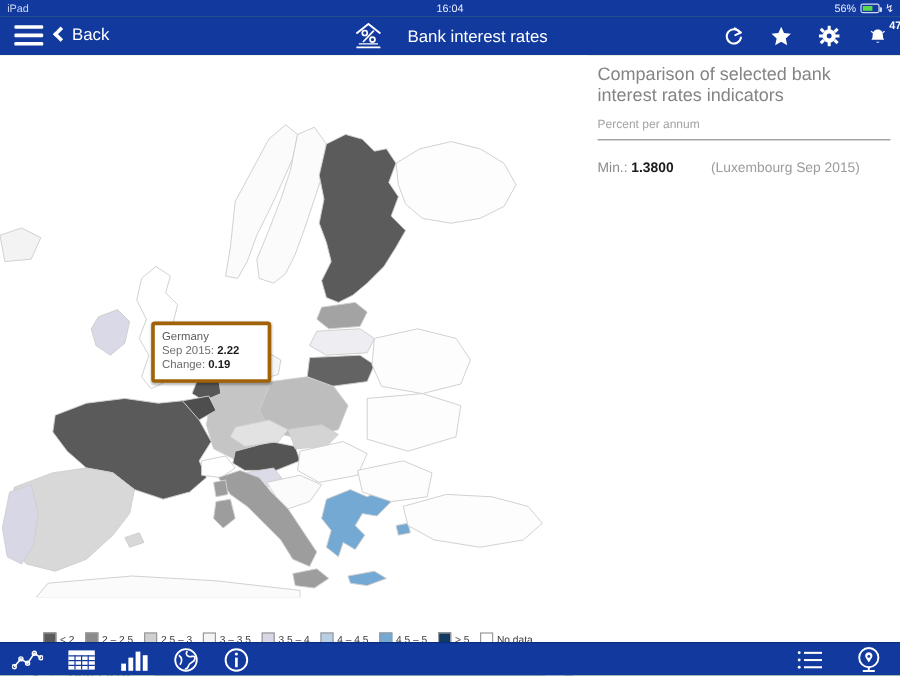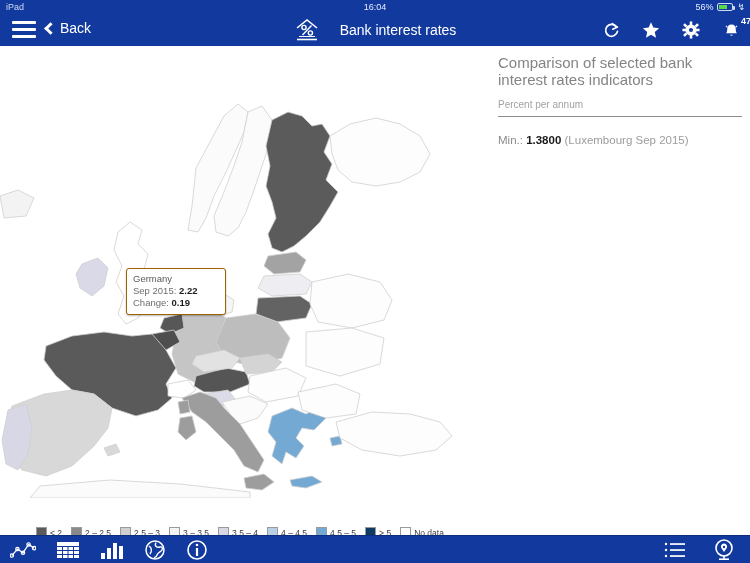--- a/index.html
+++ b/index.html
@@ -45,21 +45,21 @@
   .badge{ position:absolute; top:-4px; right:-11px; font-size:9px; color:#fff;}
 
   
   .content{ position:absolute; top:46px; left:0; width:750px; height:489px; background:#fff;}
   .mapwrap{ position:absolute; left:0; top:0; width:490px; height:452px; overflow:hidden;}
   .mapwrap svg{ display:block; }
 
   
   .tooltip{
     position:absolute; left:126px; top:222px; width:100px;
-    background:#fff; border:1px solid #a16207; border-radius:3px;
+    background:#fff; border:3px solid #a16207; border-radius:3px;
     padding:4px 6px 5px 6px; box-shadow:0 1px 2px rgba(0,0,0,.28);
     font-size:9.5px; color:#6d6d6d; line-height:12px;
   }
   .tooltip b{ color:#1c1c1c; font-weight:bold; }
   .tooltip .tt-title{ color:#5a5a5a; }
 
   
   .legend{
     position:absolute; left:36px; top:481px; display:flex; align-items:center; gap:4px;
     font-size:8.5px; color:#3b3b3b;
@@ -86,21 +86,21 @@
   .knob{ position:absolute; left:337px; top:4px; width:19px; height:19px; border-radius:50%;
     background:linear-gradient(#ffffff,#eaeaea); border:1px solid #b9b9b9; box-shadow:0 1px 2px rgba(0,0,0,.2); cursor:pointer;}
 
   
   .panel{ position:absolute; left:498px; top:8px; width:244px; }
   .p-title{ font-size:15px; color:#848484; line-height:17px; }
   .p-sub{ font-size:10px; color:#a2a2a2; margin-top:11px; }
   .p-rule{ height:1px; background:#8e8e8e; margin-top:6px; }
   .p-row{ font-size:11.5px; color:#8b8b8b; margin-top:17px;}
   .p-row b{ color:#1a1a1a; font-weight:bold; }
-  .p-row .paren{ color:#9c9c9c; }
+  .p-row .paren{ color:#9c9c9c;margin-left:28px; }
 
   
   .bottombar{
     position:absolute; left:0; top:535px; width:750px; height:28px;
     background:#123A9E; border-top:1px solid #0c2d7d;
   }
   .bb-left{ position:absolute; left:10px; top:0; height:28px; display:flex; align-items:center; gap:20px;}
   .bb-right{ position:absolute; right:14px; top:0; height:28px; display:flex; align-items:center; gap:26px;}
   .bb-ic{ cursor:pointer; display:flex; align-items:center; justify-content:center; }
 </style>

